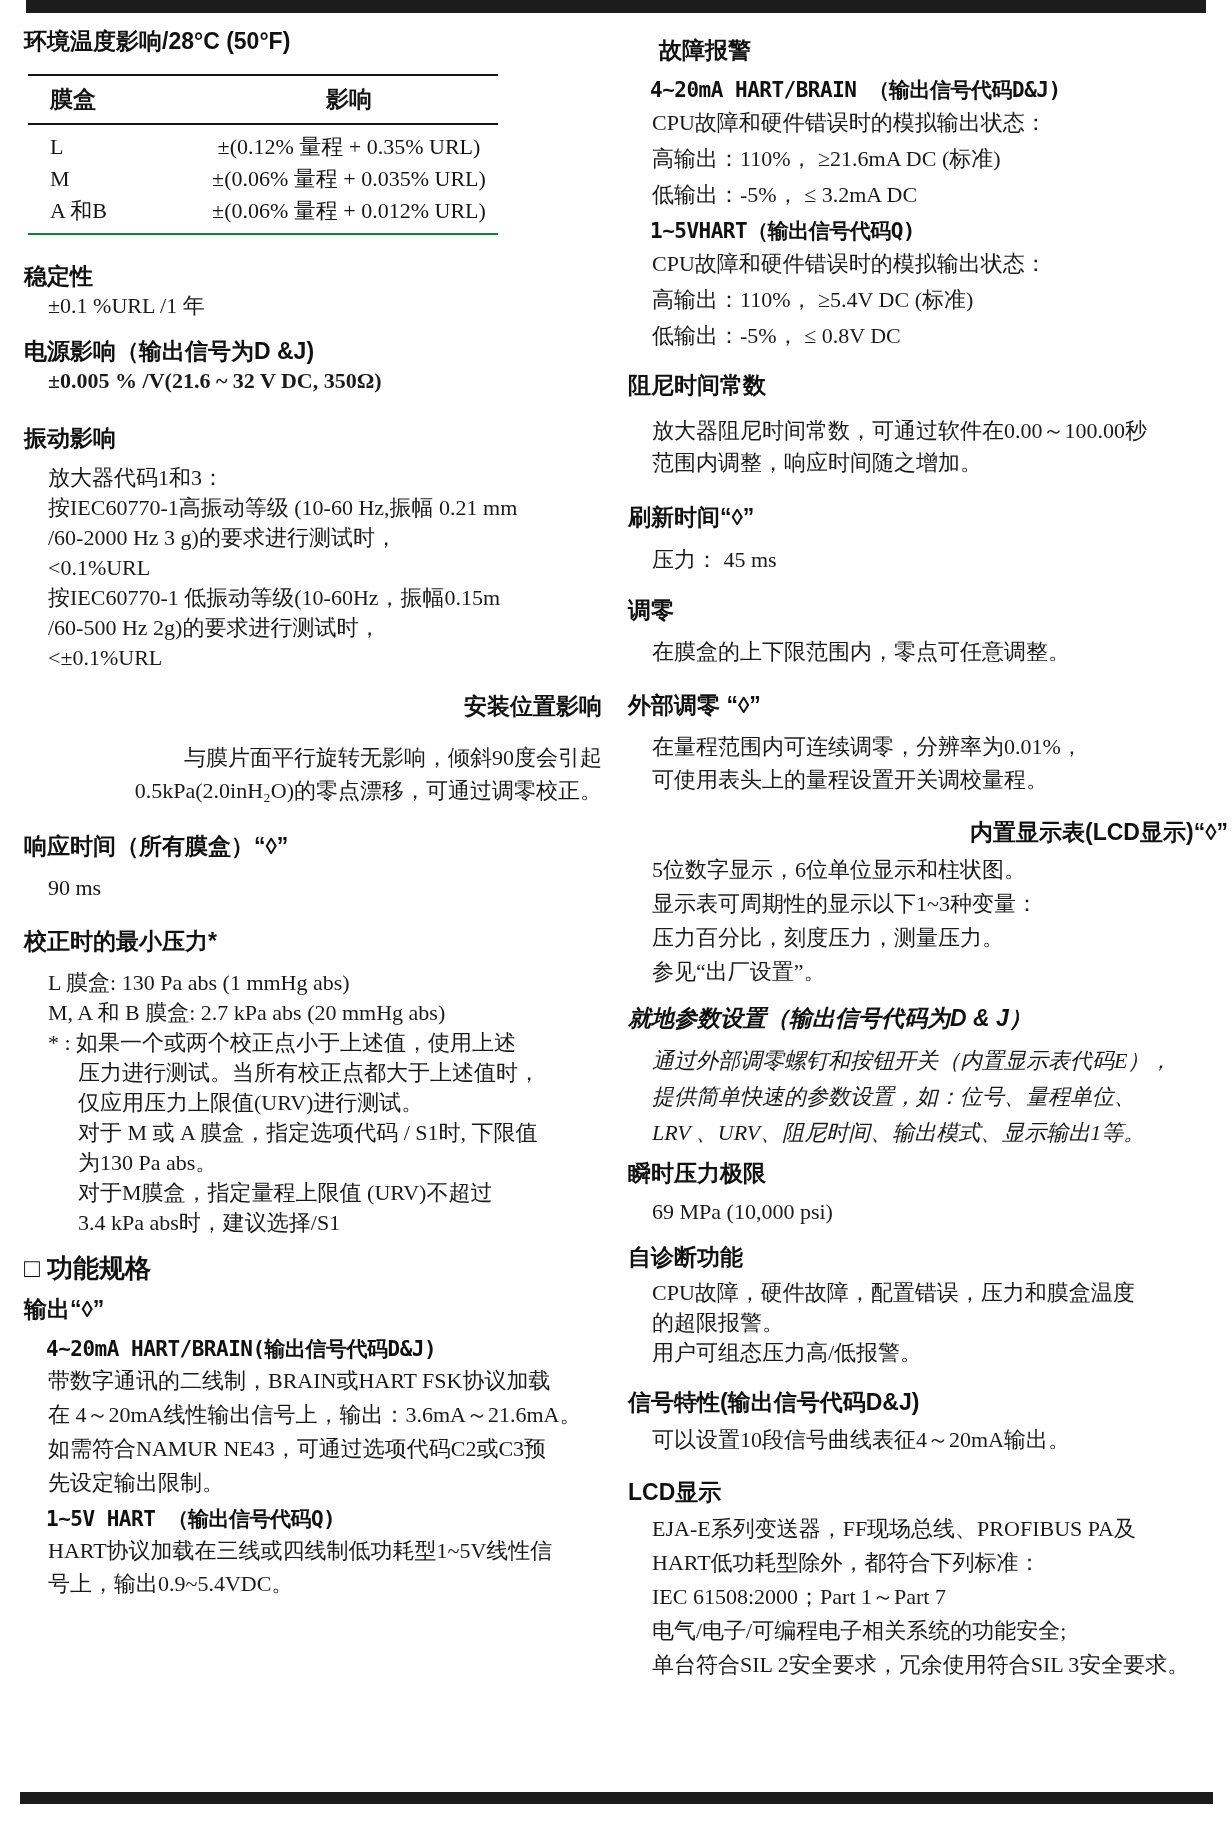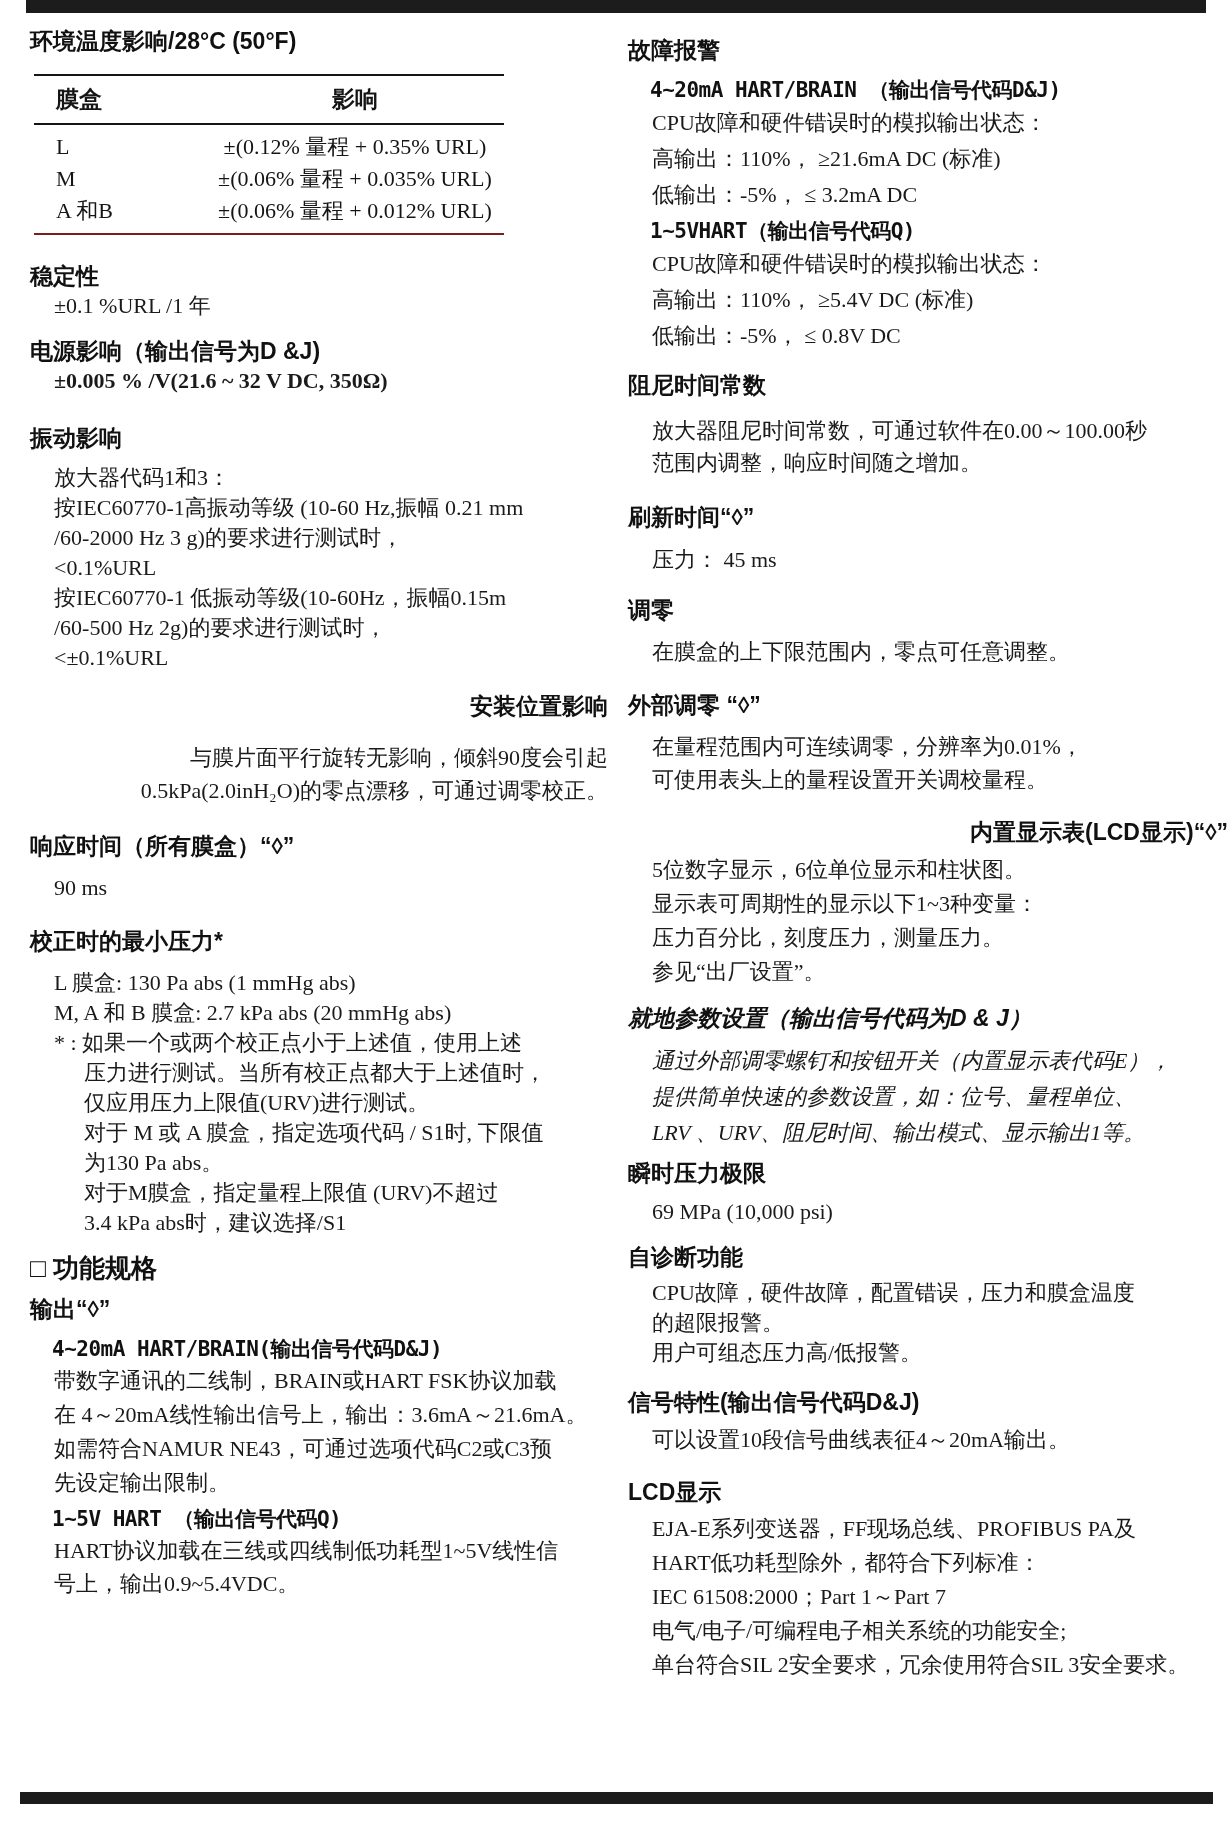--- a/index.html
+++ b/index.html
@@ -2,52 +2,52 @@
 <html><head>
 <meta charset="utf-8">
 <style>
   html,body{margin:0;padding:0;background:#ffffff;}
   body{position:relative;width:1232px;height:1822px;overflow:hidden;color:#151515;
        font-family:"Liberation Serif","DejaVu Serif",serif;}
   .rule-bar{position:absolute;background:#1c1c1c;}
   #top-bar{top:0;left:26px;width:1180px;height:13px;}
   #bottom-bar{top:1792px;left:20px;width:1193px;height:12px;}
   .col{position:absolute;top:0;}
-  #col-left{left:30px;width:578px;}
+  #col-left{left:24px;width:578px;}
   #col-right{left:628px;width:600px;}
   h2{margin:0;font-family:"Liberation Sans","DejaVu Sans",sans-serif;
      font-weight:bold;font-size:23px;line-height:30px;color:#111;}
   h2.big{font-size:26px;line-height:34px;}
   .line{margin:0 0 0 24px;font-size:22px;color:#1a1a1a;}
   .sub{margin:0 0 0 22px;font-family:"DejaVu Sans Mono","Liberation Mono",monospace;
        font-weight:bold;font-size:21px;line-height:30px;letter-spacing:-0.5px;color:#111;}
   .ind2{margin-left:54px;}
   
   .sec-l0{margin-top:26px;}
   table.spec{border-collapse:collapse;margin:18px 0 0 4px;width:470px;
-             border-top:2px solid #151515;border-bottom:2px solid #7f1d1d;font-size:22px;}
+             border-top:2px solid #151515;border-bottom:2px solid #15803d;font-size:22px;}
   table.spec thead th{font-family:"Liberation Sans","DejaVu Sans",sans-serif;font-weight:bold;
              font-size:23px;border-bottom:2px solid #151515;padding:8px 0;}
   table.spec thead th:first-child{text-align:left;padding-left:22px;width:150px;}
   table.spec tbody td{padding:0;line-height:32px;}
   table.spec tbody tr:first-child td{padding-top:6px;}
   table.spec tbody tr:last-child td{padding-bottom:6px;}
   table.spec tbody td:first-child{padding-left:22px;}
   table.spec tbody td:last-child{text-align:center;}
   .sec-l1{margin-top:26px;} .sec-l1 h2{margin-bottom:0;} .sec-l1 .line{line-height:30px;}
   .sec-l2{margin-top:15px;} .sec-l2 h2{margin-bottom:0;} .sec-l2 .line{line-height:30px;font-weight:bold;}
   .sec-l3{margin-top:27px;} .sec-l3 h2{margin-bottom:10px;} .sec-l3 .line{line-height:30px;}
   .sec-l4{margin-top:18px;text-align:right;} .sec-l4 h2{margin-bottom:20px;} .sec-l4 .line{line-height:33px;}
   .sec-l5{margin-top:24px;} .sec-l5 h2{margin-bottom:12px;} .sec-l5 .line{line-height:30px;}
   .sec-l6{margin-top:23px;} .sec-l6 h2{margin-bottom:12px;} .sec-l6 .line{line-height:30px;}
   .sec-l7{margin-top:13px;}
   .sec-l8{margin-top:9px;}  .sec-l8 h2{margin-bottom:10px;}
   .sec-l8 .line{line-height:34px;} .sec-l8 .sub2{margin-top:4px;}
   .sec-l8 .line.tail{line-height:33px;}
-  .sec-r0{margin-top:35px;} .sec-r0 h2{margin-bottom:10px;}
+  .sec-r0{margin-top:35px;} .sec-r0 h2{margin-bottom:10px;margin-left:31px;}
   .sec-r0 .line{line-height:36px;} .sec-r0 .sub2{margin-top:3px;}
   .sec-r1{margin-top:16px;} .sec-r1 h2{margin-bottom:15px;} .sec-r1 .line{line-height:32px;}
   .sec-r2{margin-top:23px;} .sec-r2 h2{margin-bottom:13px;} .sec-r2 .line{line-height:30px;}
   .sec-r3{margin-top:20px;} .sec-r3 h2{margin-bottom:12px;} .sec-r3 .line{line-height:30px;}
   .sec-r4{margin-top:23px;} .sec-r4 h2{margin-bottom:10px;} .sec-r4 .line{line-height:33px;}
   .sec-r5{margin-top:21px;} .sec-r5 h2{margin-bottom:6px;text-align:right;}  .sec-r5 .line{line-height:34px;}
   .sec-r6{margin-top:14px;font-style:italic;} .sec-r6 h2{margin-bottom:10px;} .sec-r6 .line{line-height:36px;}
   .sec-r7{margin-top:7px;}  .sec-r7 h2{margin-bottom:9px;}  .sec-r7 .line{line-height:30px;}
   .sec-r8{margin-top:15px;} .sec-r8 h2{margin-bottom:6px;}  .sec-r8 .line{line-height:30px;}
   .sec-r9{margin-top:19px;} .sec-r9 h2{margin-bottom:8px;}  .sec-r9 .line{line-height:30px;}

